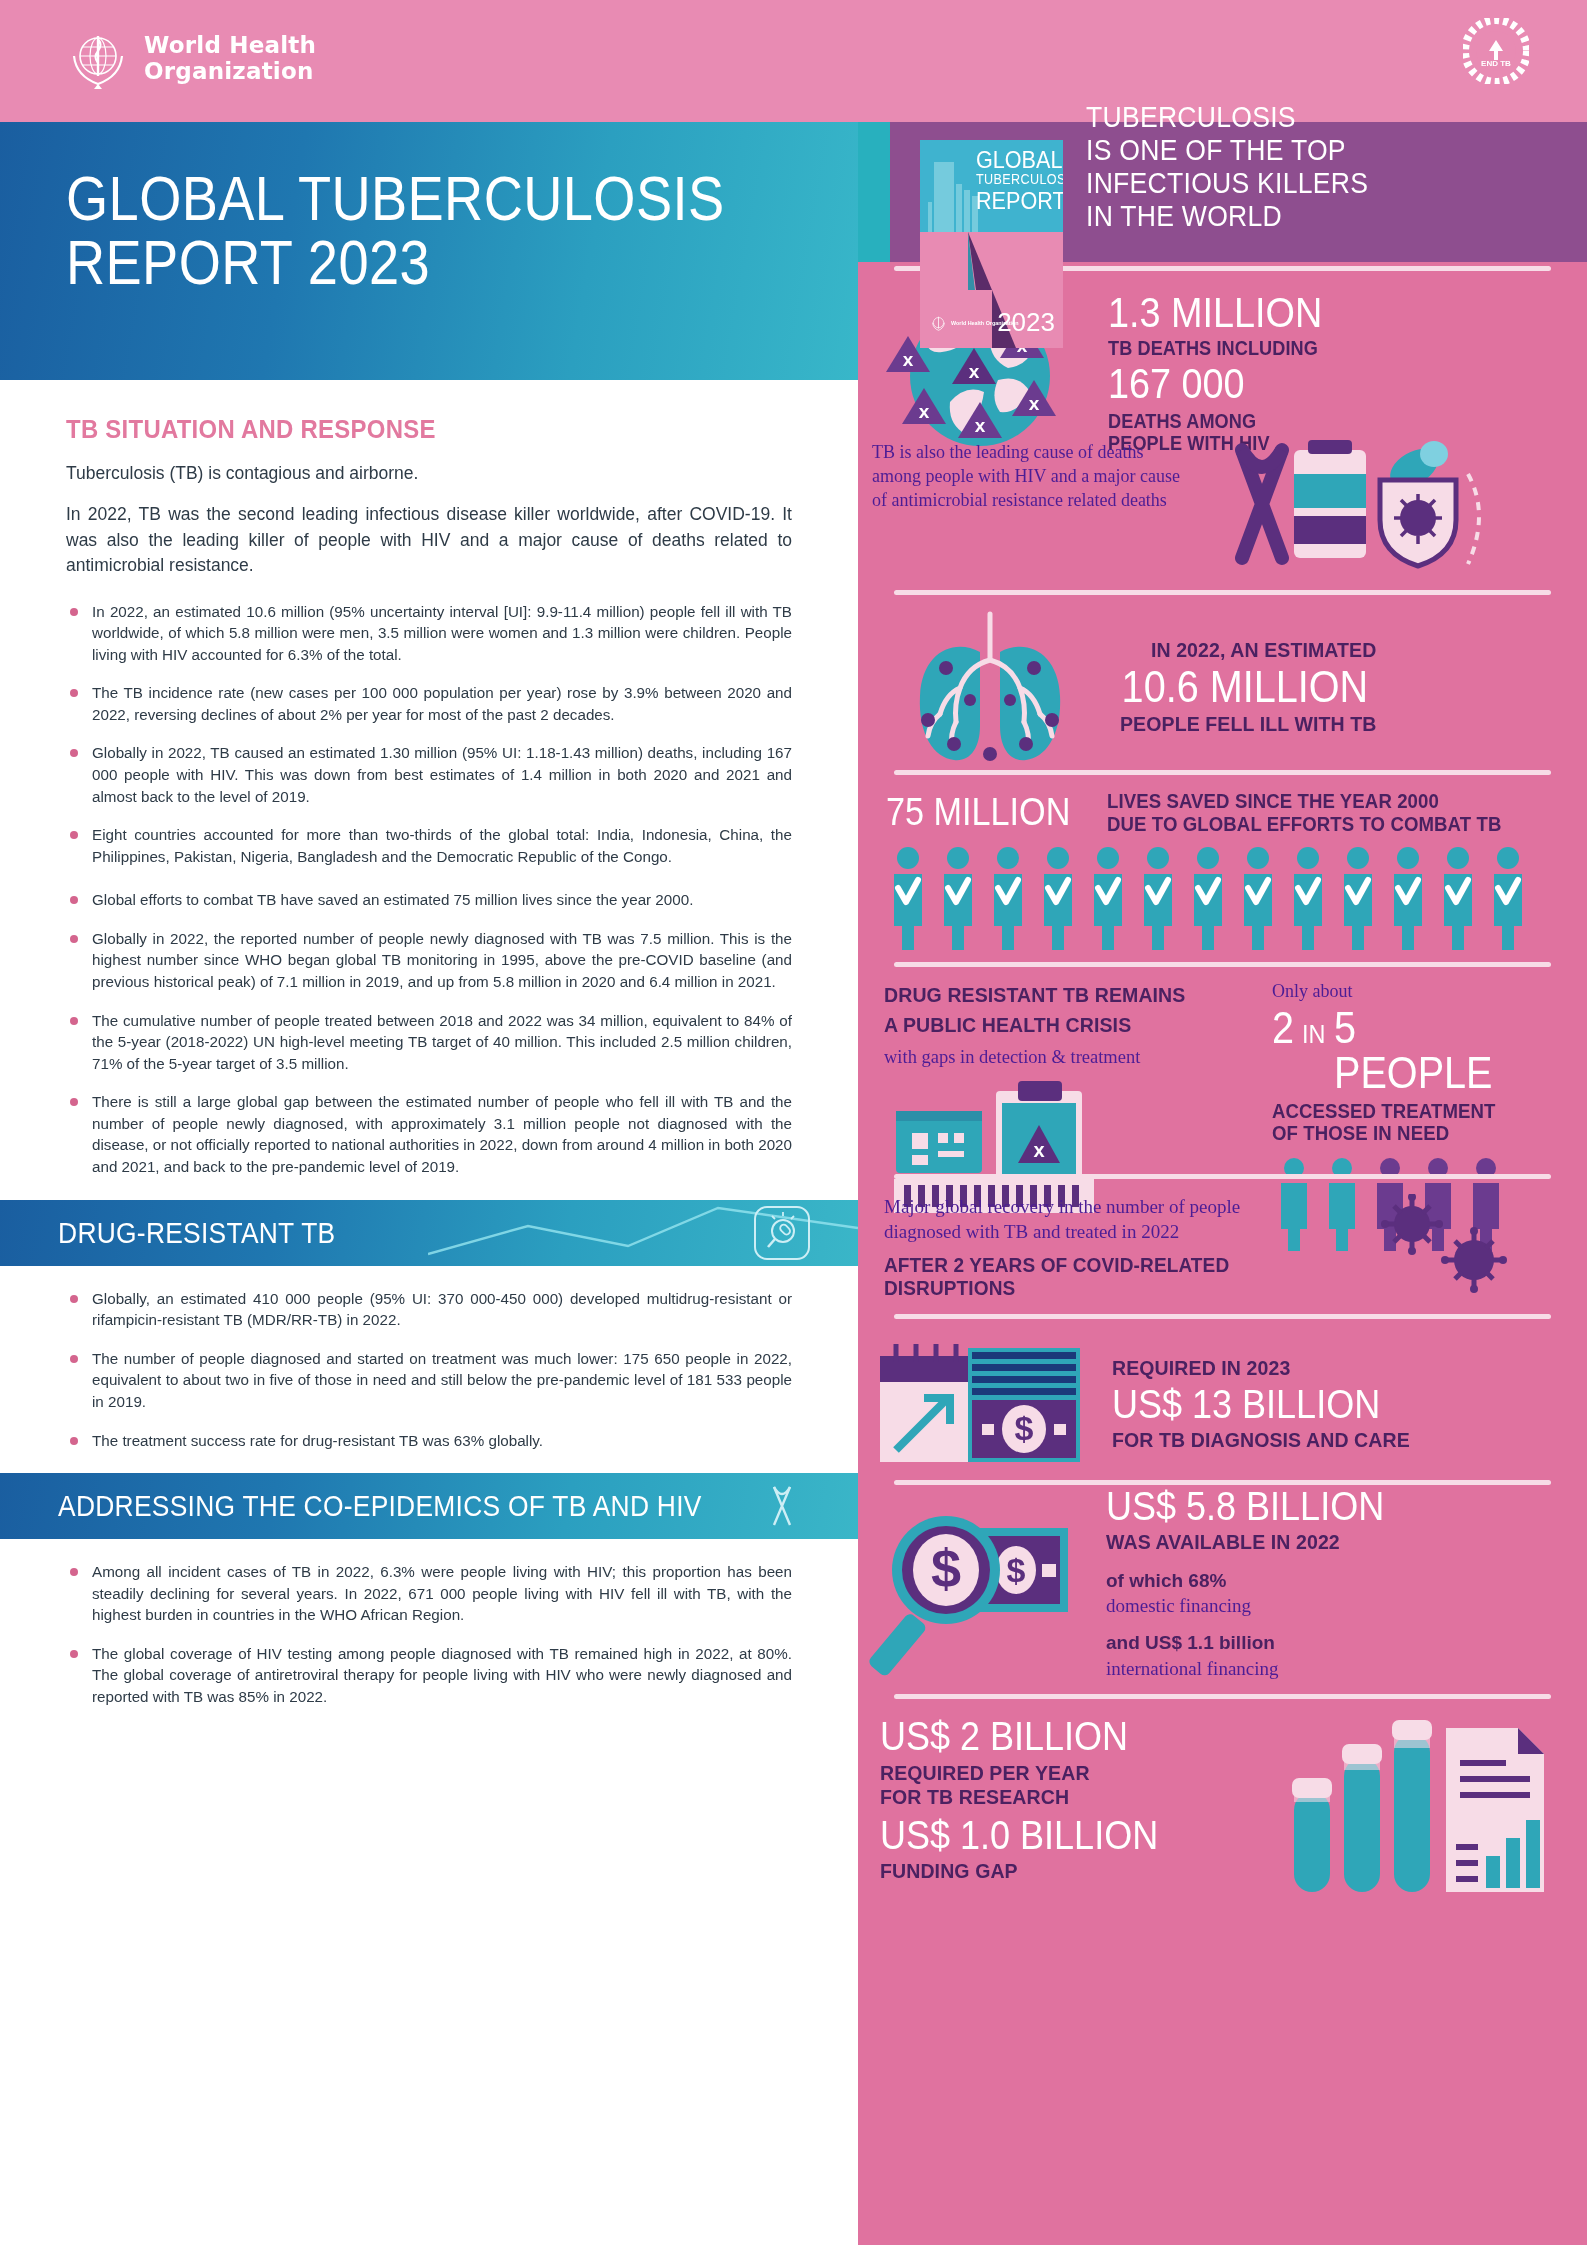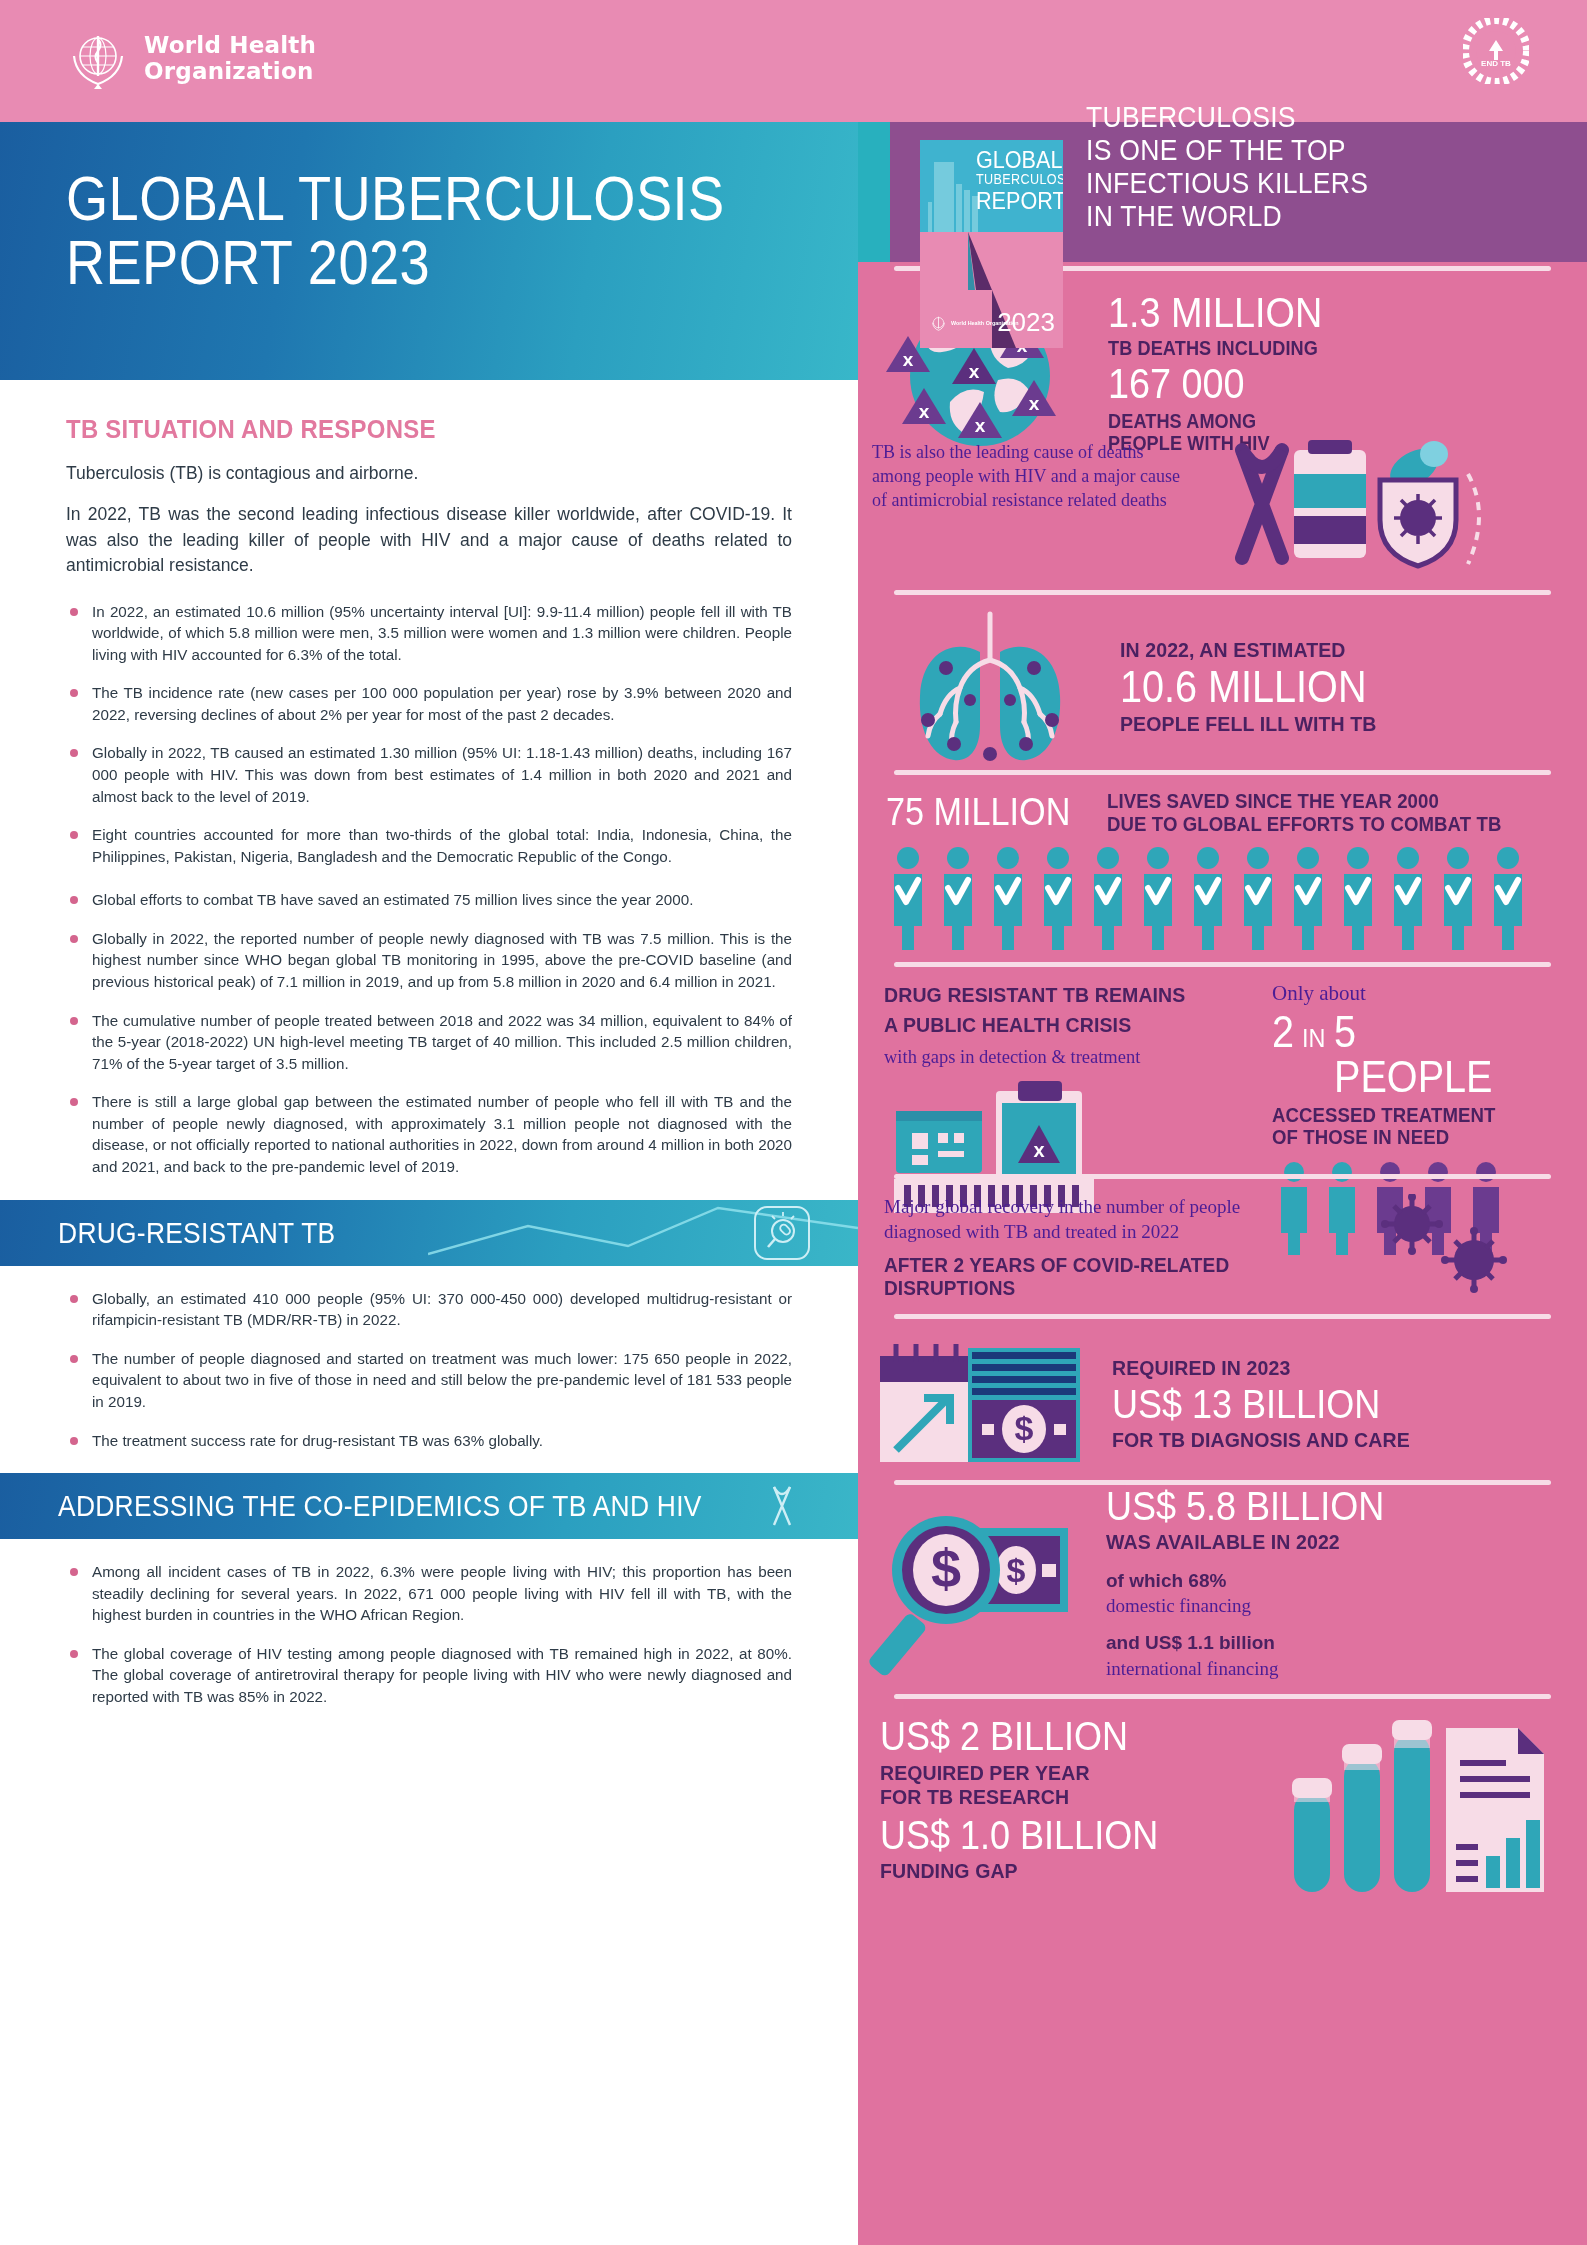--- a/index.html
+++ b/index.html
@@ -325,21 +325,21 @@
               <line x1="225" y1="90" x2="219" y2="96"></line>
           </g>
           <path d="M286 34 q22 40 0 90" fill="none" stroke="#f7dce7" stroke-width="4" stroke-dasharray="8 7"></path>
         </svg>
       </div>
 
       <div class="blk" style="top:468px;">
           <div class="hr"></div>
         </div>
 
-      <div class="blk" style="top:486px; display:flex; align-items:center; padding-left:26px;">
+      <div class="blk" style="top:486px; display:flex; align-items:center; padding-left:26px;text-align:right;">
         <svg width="212" height="158" viewBox="0 0 212 158">
           <path d="M96 10 v34 c-26 -14 -58 0 -60 44 c-2 38 14 62 34 64 c16 2 26 -12 26 -34z" fill="#2fa6b8"></path>
           <path d="M116 10 v34 c26 -14 58 0 60 44 c2 38 -14 62 -34 64 c-16 2 -26 -12 -26 -34z" fill="#2fa6b8"></path>
           <g stroke="#f7dce7" stroke-width="5" fill="none" stroke-linecap="round">
             <line x1="106" y1="6" x2="106" y2="52"></line>
             <path d="M106 52 q-22 6 -30 28 M106 52 q22 6 30 28"></path>
             <path d="M76 80 q-14 6 -20 26 M76 80 q-6 16 -4 34"></path>
             <path d="M136 80 q14 6 20 26 M136 80 q6 16 4 34"></path>
             <path d="M56 106 q-10 8 -12 22 M72 114 q-6 12 -4 24"></path>
             <path d="M156 106 q10 8 12 22 M140 114 q6 12 4 24"></path>
@@ -482,21 +482,21 @@
                 <rect x="118" y="104" width="7" height="22"></rect>
               <rect x="132" y="104" width="7" height="22"></rect>
                 <rect x="146" y="104" width="7" height="22"></rect>
               <rect x="160" y="104" width="7" height="22"></rect>
                 <rect x="174" y="104" width="7" height="22"></rect>
               <rect x="188" y="104" width="7" height="22"></rect>
             </g>
           </svg>
         </div>
         <div style="padding-left:8px; width:280px;">
-          <div class="body-w" style="font-size:21px;">Only about</div>
+          <div class="body-w" style="font-size:18px;">Only about</div>
           <div style="display:flex; align-items:baseline; gap:6px; margin:2px 0 4px;">
             <span class="num-xl" style="font-size:44px;">2</span>
             <span class="num-xl" style="font-size:26px;">IN</span>
             <span class="num-xl" style="font-size:44px;">5 PEOPLE</span>
           </div>
           <div class="cap-b" style="font-size:20px;">ACCESSED TREATMENT</div>
           <div class="cap-b" style="font-size:20px;">OF THOSE IN NEED</div>
           <svg width="250" height="96" viewBox="0 0 250 96" style="margin-top:12px;">
             <g transform="translate(4,0)" fill="#2fa6b8">
                 <circle cx="18" cy="11" r="10"></circle>

